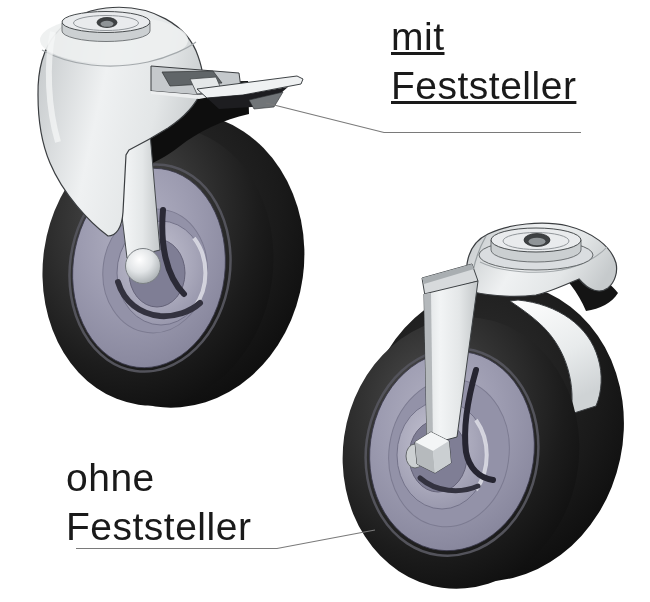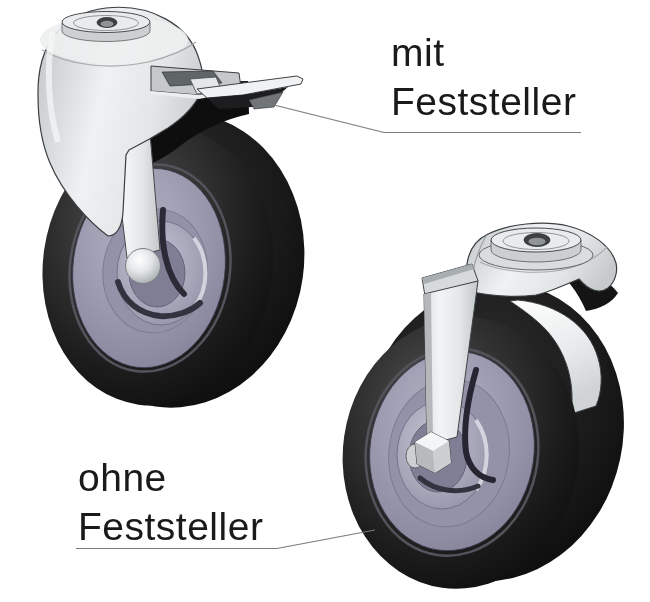--- a/index.html
+++ b/index.html
@@ -1,22 +1,22 @@
 <!DOCTYPE html>
 <html><head>
 <meta charset="utf-8">
 <style>
   html,body{margin:0;padding:0;}
   body{font-family:"Liberation Sans", sans-serif;}
   .stage{position:relative;width:650px;height:602px;background:#ffffff;overflow:hidden;}
   .stage svg{position:absolute;left:0;top:0;}
   .label{position:absolute;color:#1a1a1a;font-size:39px;line-height:49px;letter-spacing:0.5px;white-space:nowrap;font-weight:400;}
   .label span{display:block;}
-  #label-mit{left:391px;top:28px;}
-  #label-ohne{left:78px;top:453px;}
+  #label-mit{left:391px;top:12px;text-decoration:underline;}
+  #label-ohne{left:66px;top:453px;}
 </style>
 </head>
 <body>
 
 <div class="stage">
 
 <svg width="650" height="602" viewBox="0 0 650 602">
   <defs>
     <radialGradient id="gTireF" cx="36%" cy="34%" r="78%">
       <stop offset="0%" stop-color="#525252"></stop>

